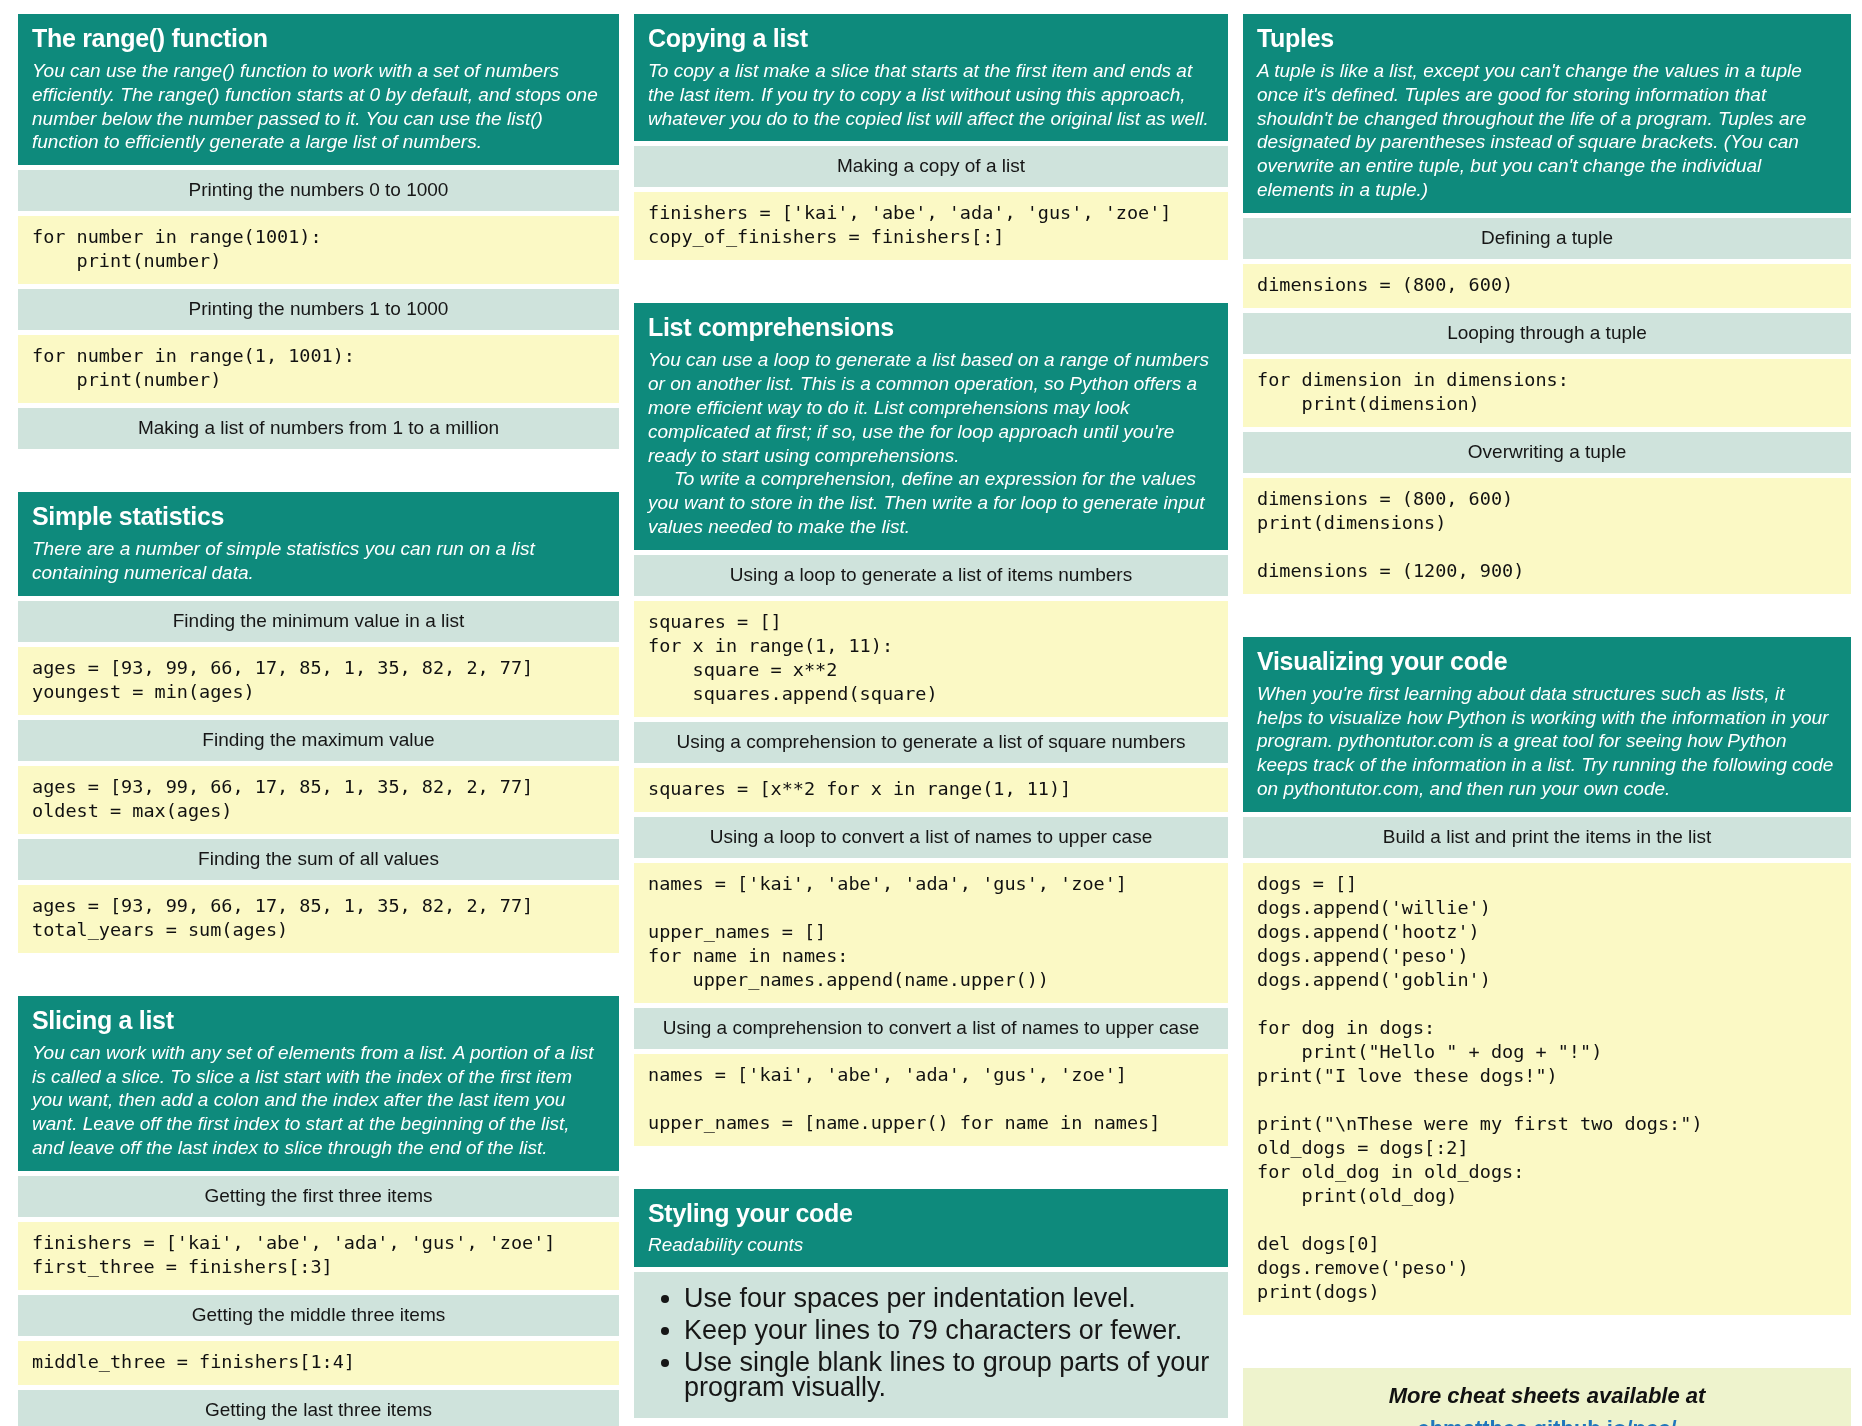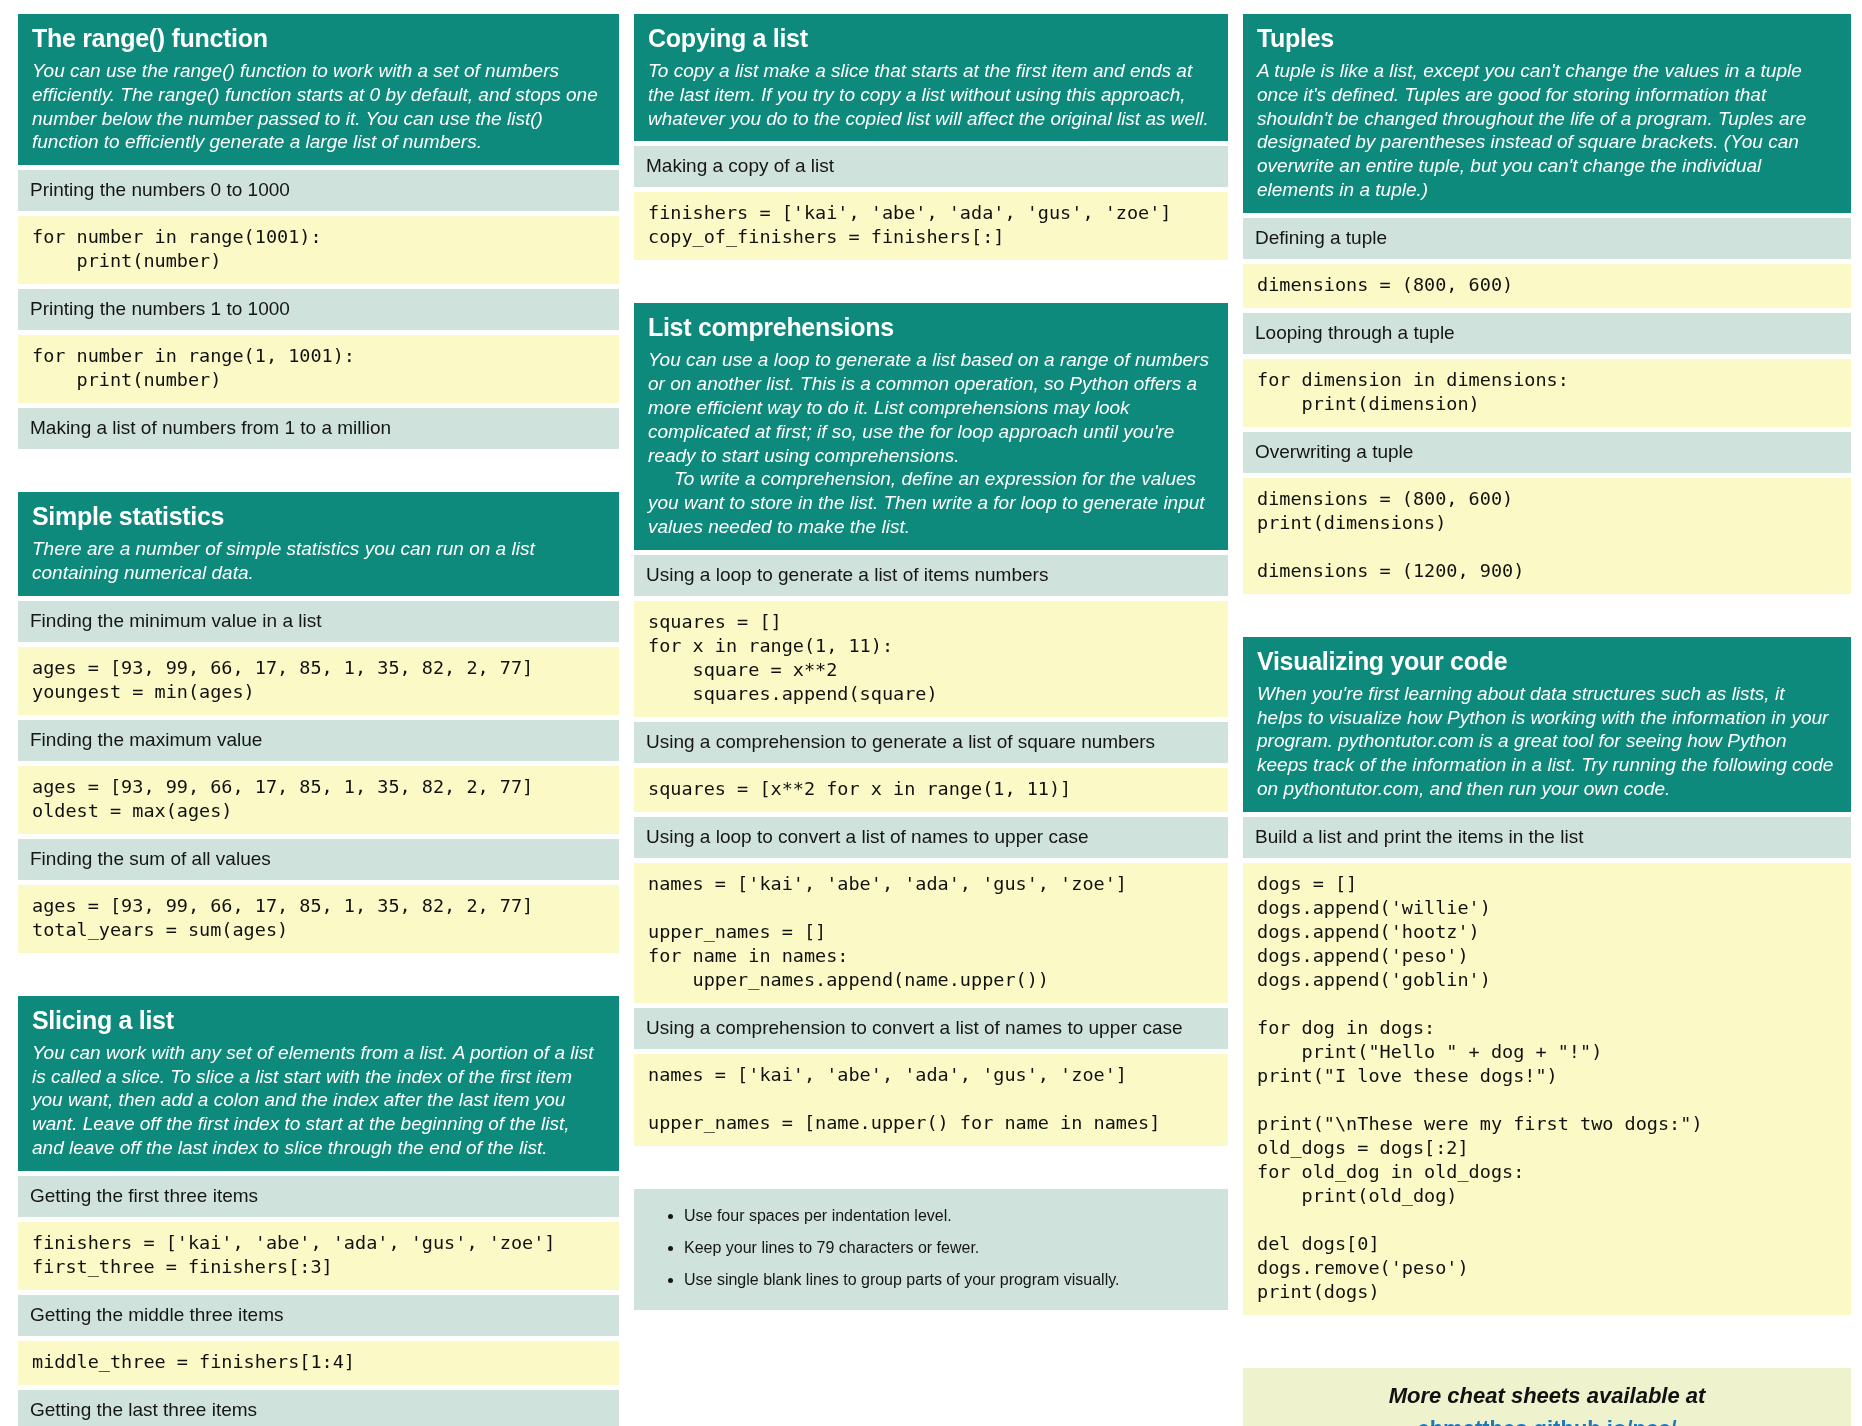--- a/index.html
+++ b/index.html
@@ -19,32 +19,32 @@
     background:#0E8A7C;color:#ffffff;
     padding:10px 16px 11px 14px;margin-bottom:5px;
   }
   .panel-title{font-size:25px;font-weight:700;letter-spacing:-0.3px;margin:0 0 6px 0;}
   .panel-desc{font-size:19px;font-style:italic;line-height:23.8px;margin:0;}
   .panel-desc.indent{text-indent:26px;margin-top:0;}
   .panel-subtitle{font-size:19px;font-style:italic;margin:2px 0 0 0;}
   .section-heading{
     background:#CFE3DC;color:#161616;
     font-size:19px;line-height:24px;
-    padding:8px 12px 9px 12px;margin-bottom:5px;
+    padding:8px 12px 9px 12px;margin-bottom:5px;text-align:center;
   }
   .code{
     background:#FBF9C5;color:#111111;
     font-family:"DejaVu Sans Mono",monospace;
     font-size:18.5px;line-height:24px;
     padding:9px 12px 11px 14px;margin:0 0 5px 0;
     white-space:pre;overflow:hidden;
   }
   .bullets-box{background:#CFE3DC;padding:14px 14px 18px 8px;margin-bottom:5px;}
   .bullets-box ul{margin:0;padding-left:42px;}
-  .bullets-box li{font-size:16px;line-height:25px;color:#161616;margin-bottom:7px;}
+  .bullets-box li{font-size:27px;line-height:25px;color:#161616;margin-bottom:7px;}
   .bullets-box li:last-child{margin-bottom:0;}
   .footer-box{
     background:#EEF3CD;text-align:center;
     padding:15px 10px 15px 10px;margin-top:10px;
   }
   .footer-text{font-size:22px;font-weight:700;font-style:italic;color:#111111;margin:0 0 7px 0;}
   .footer-link{font-size:22px;font-weight:700;color:#1F76BC;text-decoration:none;cursor:pointer;}
 </style>
 </head>
 <body>
@@ -128,20 +128,24 @@
 upper_names = []
 for name in names:
     upper_names.append(name.upper())</pre>
     <div class="section-heading">Using a comprehension to convert a list of names to upper case</div>
     <pre class="code">names = ['kai', 'abe', 'ada', 'gus', 'zoe']
 
 upper_names = [name.upper() for name in names]</pre>
   </div>
 
   <div class="panel">
+    <div class="panel-header">
+      <div class="panel-title">Styling your code</div>
+      <p class="panel-subtitle">Readability counts</p>
+    </div>
     <div class="bullets-box">
       <ul>
         <li>Use four spaces per indentation level.</li>
         <li>Keep your lines to 79 characters or fewer.</li>
         <li>Use single blank lines to group parts of your program visually.</li>
       </ul>
     </div>
   </div>
 
 </div>

